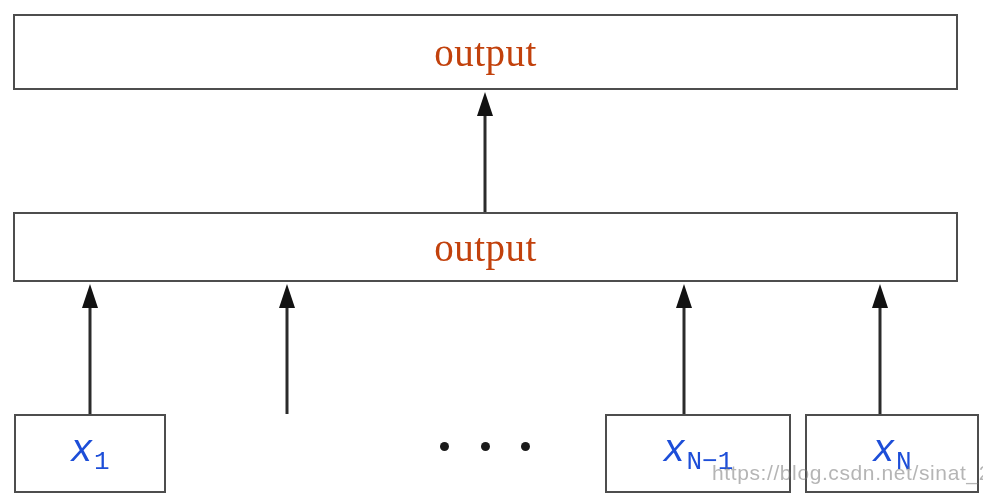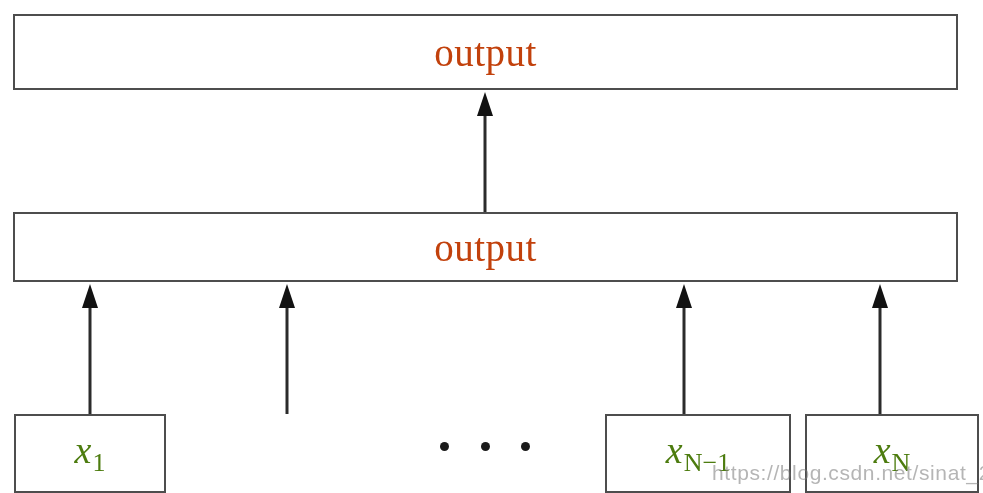--- a/index.html
+++ b/index.html
@@ -57,25 +57,25 @@
     box-sizing: border-box;
     border: 2px solid #4d4d4d;
     background: #ffffff;
     display: flex;
     align-items: center;
     justify-content: center;
     height: 79px;
     top: 414px;
   }
   .input-label {
-    font-family: Liberation Serif, serif;
+    font-family: Liberation Mono, monospace;
     font-style: italic;
     font-size: 38px;
     line-height: 1;
-    color: #4d7c0f;
+    color: #1d4ed8;
     white-space: nowrap;
     user-select: none;
   }
   .input-label .sub {
     font-size: 26px;
     font-style: normal;
     vertical-align: -0.32em;
     letter-spacing: 0;
     margin-left: 1px;
   }

